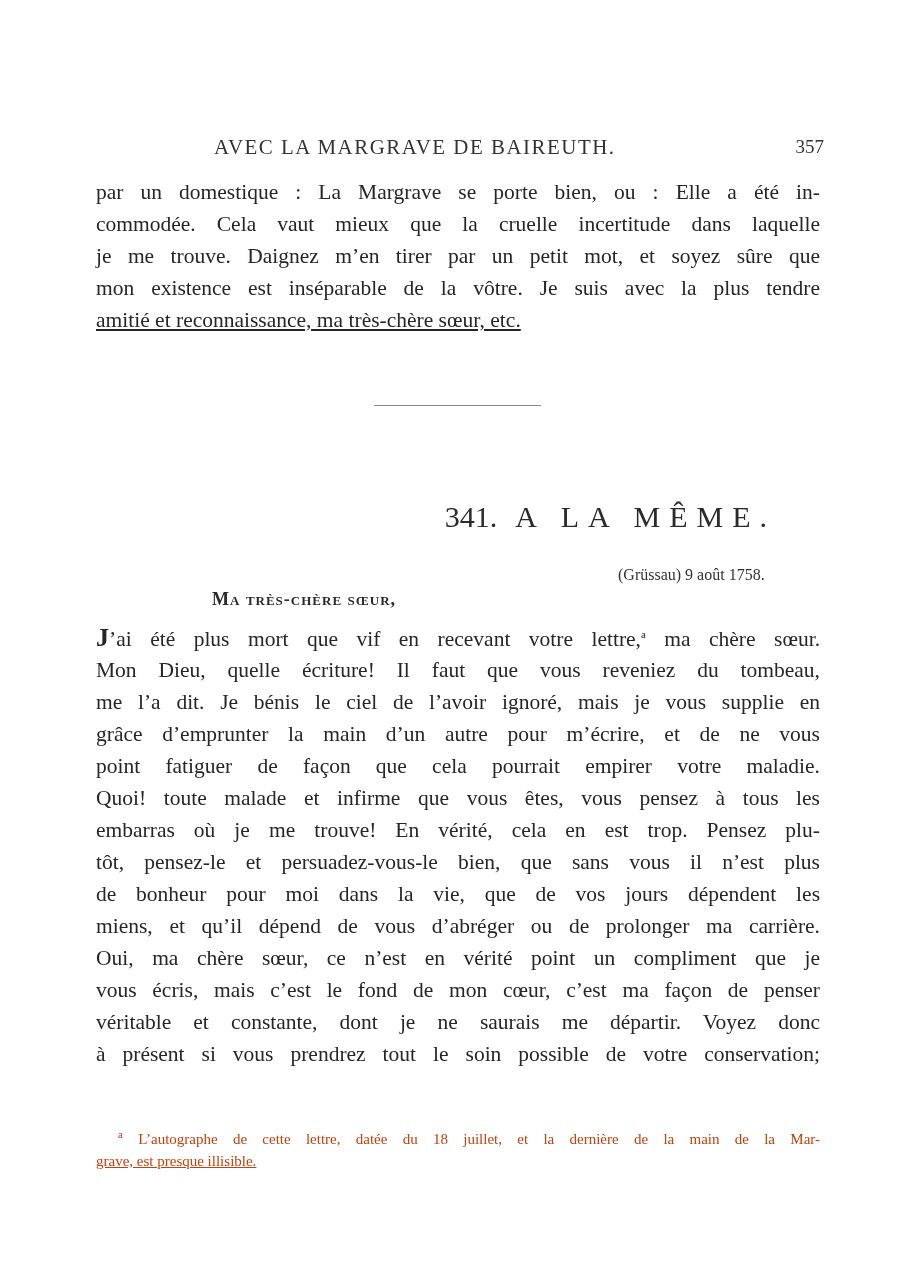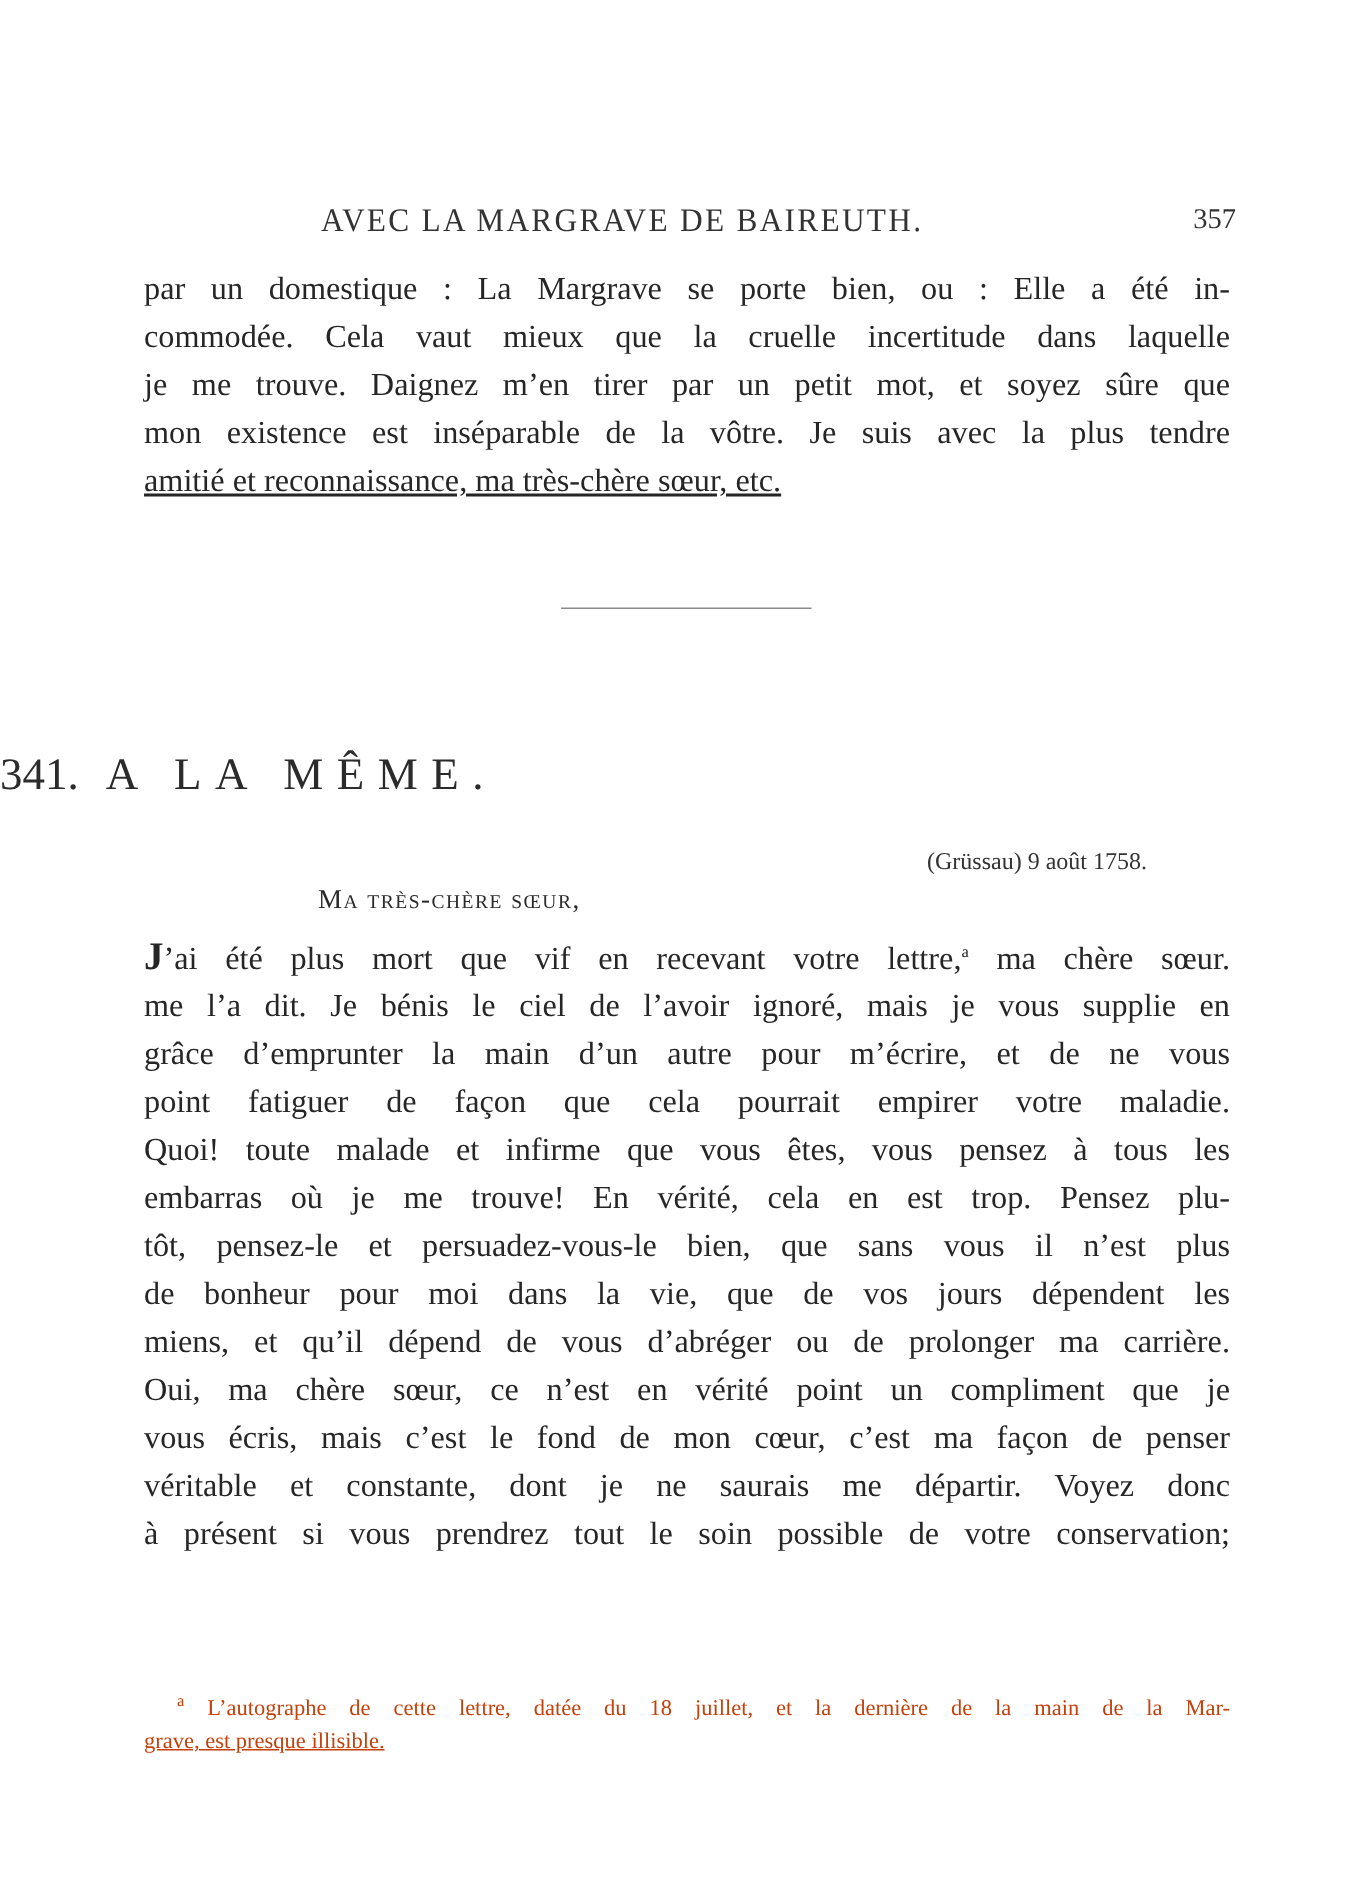--- a/index.html
+++ b/index.html
@@ -6,25 +6,25 @@
     body { width: 900px; height: 1266px; position: relative; overflow: hidden;
       font-family: "Liberation Serif", "DejaVu Serif", serif; color: #2a2a2a; }
     .running-head { position: absolute; top: 134px; left: 214px; width: 610px; height: 30px; }
     .running-title { position: absolute; left: 0; top: 0; font-size: 22px; letter-spacing: 1.6px; color: #333; transform: scaleX(0.95); transform-origin: left; }
     .page-number { position: absolute; right: 0; top: 2px; font-size: 19px; color: #333; }
     .para { position: absolute; left: 96px; width: 724px; font-size: 21.5px; line-height: 32px; color: #262626; }
     .line { display: block; white-space: nowrap; text-align: justify; text-align-last: justify; height: 32px; }
     .line.last { text-align-last: left; text-decoration: underline; }
     .p1 { top: 176px; }
     .divider { position: absolute; top: 405px; left: 374px; width: 167px; height: 1px; background: #8a8a8a; }
-    .letter-title { position: absolute; top: 500px; left: 0; width: 776px; text-align: left; font-size: 30px; color: #2b2b2b; }
+    .letter-title { position: absolute; top: 500px; left: 0; width: 776px; text-align: right; font-size: 30px; color: #2b2b2b; }
     .letter-title .num { margin-right: 18px; }
     .letter-title .name { letter-spacing: 9px; }
     .dateline { position: absolute; top: 566px; left: 590px; font-size: 16px; color: #333; margin-left: 28px; }
-    .salutation { position: absolute; top: 589px; left: 212px; font-size: 18px; color: #2a2a2a; font-variant: small-caps; letter-spacing: 1px; }
+    .salutation { position: absolute; top: 589px; left: 212px; font-size: 18px; color: #2a2a2a; font-variant: small-caps; letter-spacing: 1px; font-weight: bold; }
     .p2 { top: 622px; }
     .dropcap { font-size: 26px; font-weight: bold; }
     .sup { font-size: 11px; vertical-align: super; line-height: 0; }
     .footnote { position: absolute; top: 1128px; left: 96px; width: 724px; font-size: 15px; line-height: 22px; color: #c2410c; }
     .footnote .line { height: 22px; }
     .fn-first { padding-left: 22px; }
   </style>
 </head>
 <body>
 
@@ -45,20 +45,21 @@
 
 <div class="letter-title">
   <span class="num">341.</span><span class="name">A LA MÊME.</span>
 </div>
 
 <div class="dateline">(Grüssau) 9 août 1758.</div>
 <div class="salutation">Ma très-chère sœur,</div>
 
 <div class="para p2">
   <span class="line"><span class="dropcap">J</span><span>’ai été plus mort que vif en recevant votre lettre,</span><span class="sup">a</span><span> ma chère sœur.</span></span>
+  <span class="line">Mon Dieu, quelle écriture! Il faut que vous reveniez du tombeau,</span>
   <span class="line">me l’a dit. Je bénis le ciel de l’avoir ignoré, mais je vous supplie en</span>
   <span class="line">grâce d’emprunter la main d’un autre pour m’écrire, et de ne vous</span>
   <span class="line">point fatiguer de façon que cela pourrait empirer votre maladie.</span>
   <span class="line">Quoi! toute malade et infirme que vous êtes, vous pensez à tous les</span>
   <span class="line">embarras où je me trouve! En vérité, cela en est trop. Pensez plu-</span>
   <span class="line">tôt, pensez-le et persuadez-vous-le bien, que sans vous il n’est plus</span>
   <span class="line">de bonheur pour moi dans la vie, que de vos jours dépendent les</span>
   <span class="line">miens, et qu’il dépend de vous d’abréger ou de prolonger ma carrière.</span>
   <span class="line">Oui, ma chère sœur, ce n’est en vérité point un compliment que je</span>
   <span class="line">vous écris, mais c’est le fond de mon cœur, c’est ma façon de penser</span>

